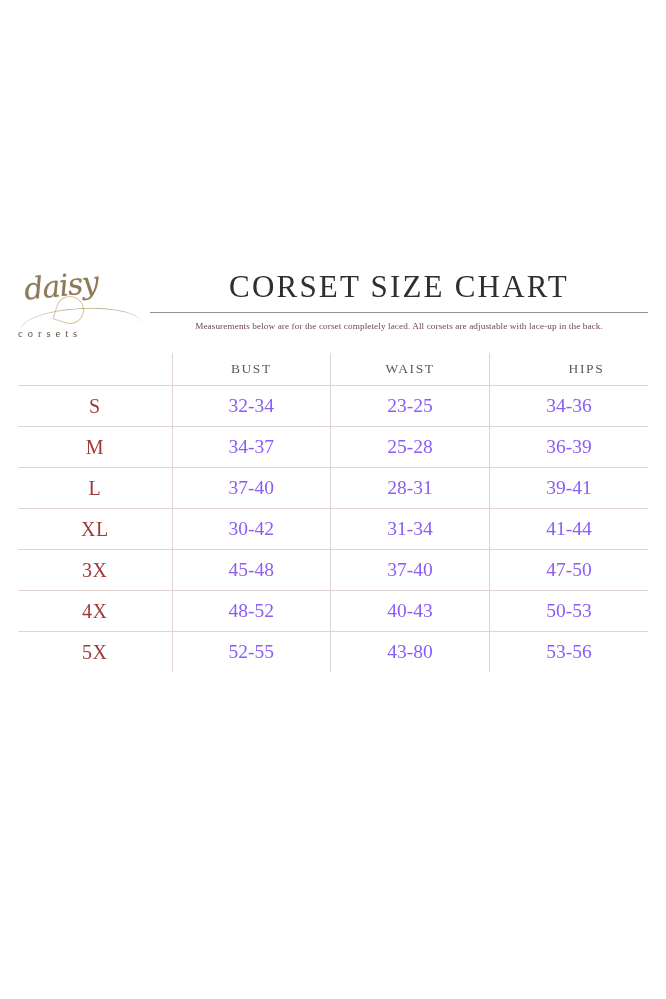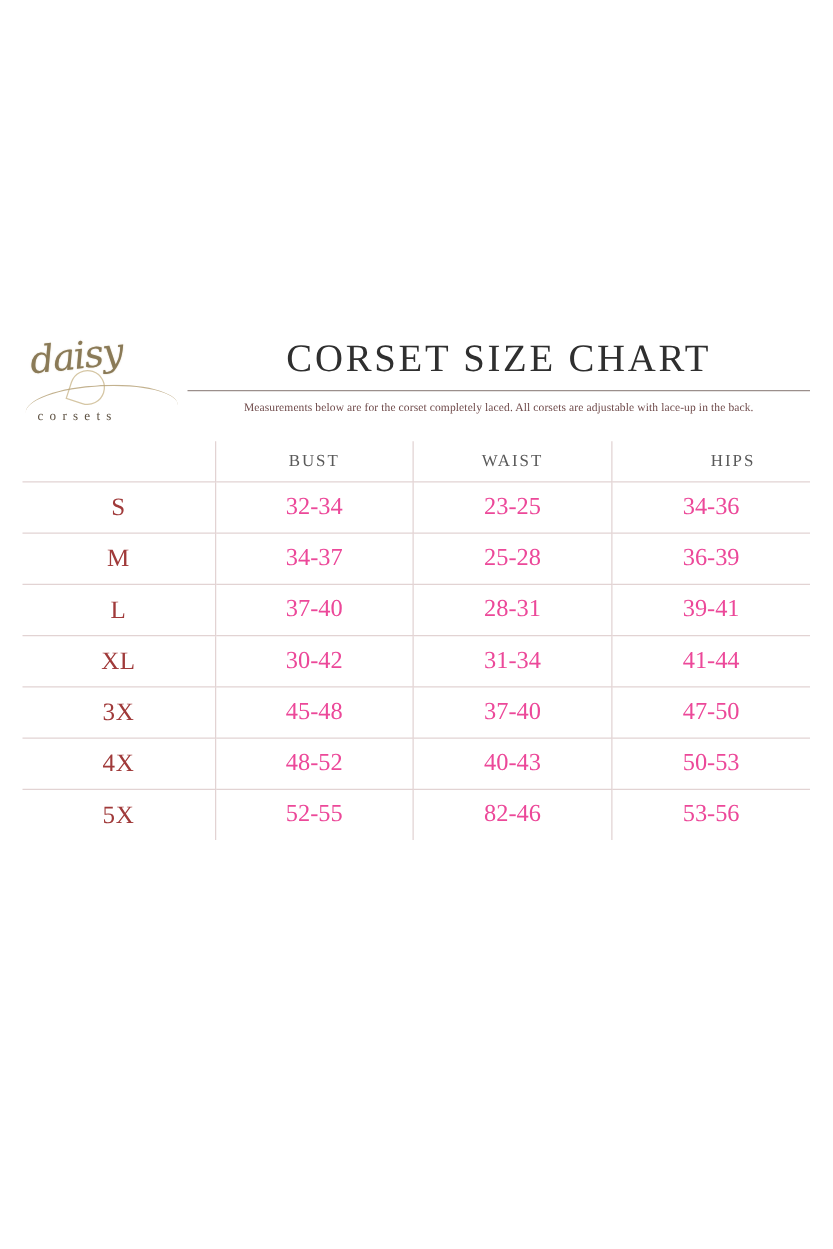--- a/index.html
+++ b/index.html
@@ -73,21 +73,21 @@
     top: 32px;
     width: 26px;
     height: 26px;
     border: 1px solid #cbb88d;
     border-radius: 50% 50% 50% 0;
     transform: rotate(18deg);
     opacity: .8;
   }
   .brand-sub {
     position: absolute;
-    left: 12px;
+    left: 0;
     top: 64px;
     font-family: "Liberation Serif", serif;
     font-size: 10.5px;
     letter-spacing: 5px;
     color: #5d5142;
   }
 
   .title-block {
     position: absolute;
     left: 132px;
@@ -153,21 +153,21 @@
   thead th.last { border-right: none; padding-left: 36px; }
 
   tbody td.size-label {
     font-size: 20px;
     color: #a03a3a;
     letter-spacing: .5px;
     border-left: none;
   }
   tbody td.measure {
     font-size: 19.5px;
-    color: #ec4899;
+    color: #8b5cf6;
   }
   tbody td.last { border-right: none; }
   tbody tr:last-child td { border-bottom: none; }
 </style>
 </head>
 <body>
 
 <div class="page">
   <div class="chart-wrap">
 
@@ -236,20 +236,20 @@
         </tr>
         <tr>
           <td class="size-label">4X</td>
           <td class="measure">48-52</td>
           <td class="measure">40-43</td>
           <td class="measure last">50-53</td>
         </tr>
         <tr>
           <td class="size-label">5X</td>
           <td class="measure">52-55</td>
-          <td class="measure">82-46</td>
+          <td class="measure">43-80</td>
           <td class="measure last">53-56</td>
         </tr>
       </tbody>
     </table>
 
   </div>
 </div>
 
 </body></html>

